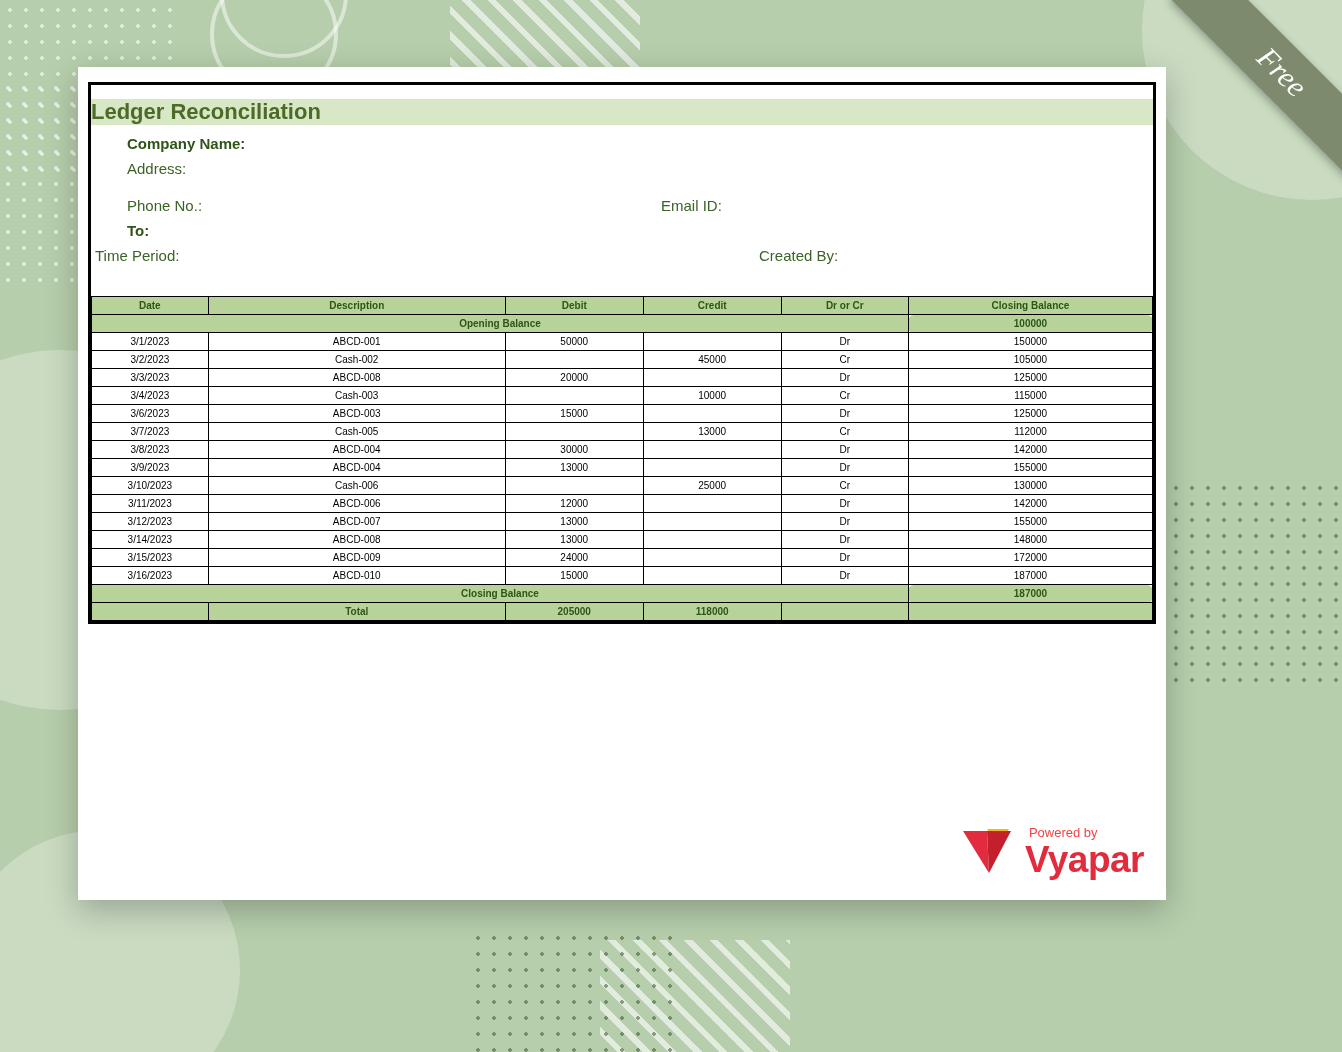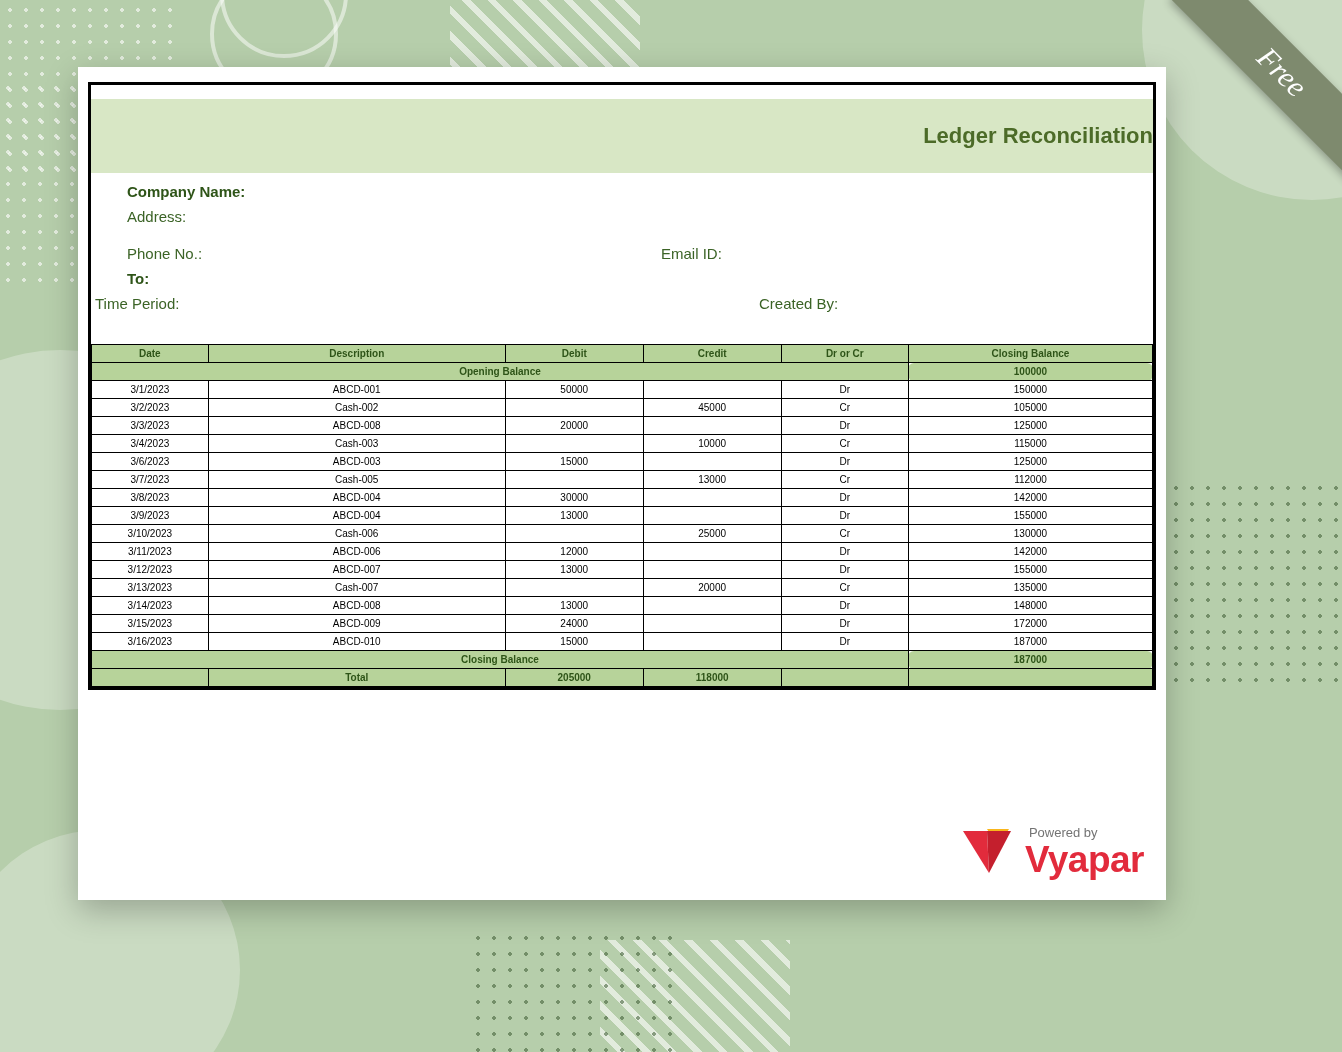--- a/index.html
+++ b/index.html
@@ -29,25 +29,25 @@
   background:#fff;
   box-shadow:0 10px 30px rgba(0,0,0,.25);
 }
 .sheet-inner{
   position:absolute;left:10px;right:10px;top:15px;
   border:3px solid #000;
 }
 .whitestrip{height:14px;background:#fff;}
 .title-band{
   background:#d8e7c5;
-  text-align:right;
+  text-align:left;
   font-size:22px;
   font-weight:bold;
   color:#4c6b28;
-  padding:24px 0;
+  padding:0 0;
 }
 .info{
   padding:10px 4px 24px 4px;
   font-size:15px;
 }
 .info .row1{display:flex;gap:24px;margin-bottom:8px;}
 .info .label{color:#3b6326;font-weight:500;white-space:nowrap;}
 .info .bold{font-weight:bold;color:#2e5418;}
 .info .left{flex:0 0 510px;margin-left:32px;}
 .info .mid{flex:1;}
@@ -100,21 +100,21 @@
   box-shadow:0 3px 8px rgba(0,0,0,.3);
   font-family:Georgia,serif;
 }
 
 .logo-wrap{
   position:absolute;
   right:22px;bottom:22px;
   display:flex;align-items:center;gap:6px;
 }
 .logo-text-stack{display:flex;flex-direction:column;line-height:1;}
-.logo-powered{font-size:13px;color:#737373;margin-left:4px;margin-bottom:2px;}
+.logo-powered{font-size:13px;color:#ef4444;margin-left:4px;margin-bottom:2px;}
 .logo-name{font-size:37px;font-weight:800;color:#e22b3c;letter-spacing:-0.5px;}
 </style>
 </head>
 <body>
 
 <div class="bg-deco bg-dots" style="left:-30px;top:-30px;"></div>
 <div class="bg-deco bg-dots" style="left:-80px;top:80px;"></div>
 <div class="bg-deco bg-blob" style="left:-120px;top:350px;width:360px;height:360px;"></div>
 <div class="bg-deco bg-blob" style="left:-40px;top:830px;width:280px;height:280px;"></div>
 <div class="bg-deco bg-lines" style="left:450px;top:-30px;"></div>
@@ -260,28 +260,20 @@
           </tr>
           <tr>
             <td>3/12/2023</td>
             <td>ABCD-007</td>
             <td>13000</td>
             <td></td>
             <td>Dr</td>
             <td>155000</td>
           </tr>
           <tr>
-            <td>3/13/2023</td>
-            <td>Cash-007</td>
-            <td></td>
-            <td>20000</td>
-            <td>Cr</td>
-            <td>135000</td>
-          </tr>
-          <tr>
             <td>3/14/2023</td>
             <td>ABCD-008</td>
             <td>13000</td>
             <td></td>
             <td>Dr</td>
             <td>148000</td>
           </tr>
           <tr>
             <td>3/15/2023</td>
             <td>ABCD-009</td>

